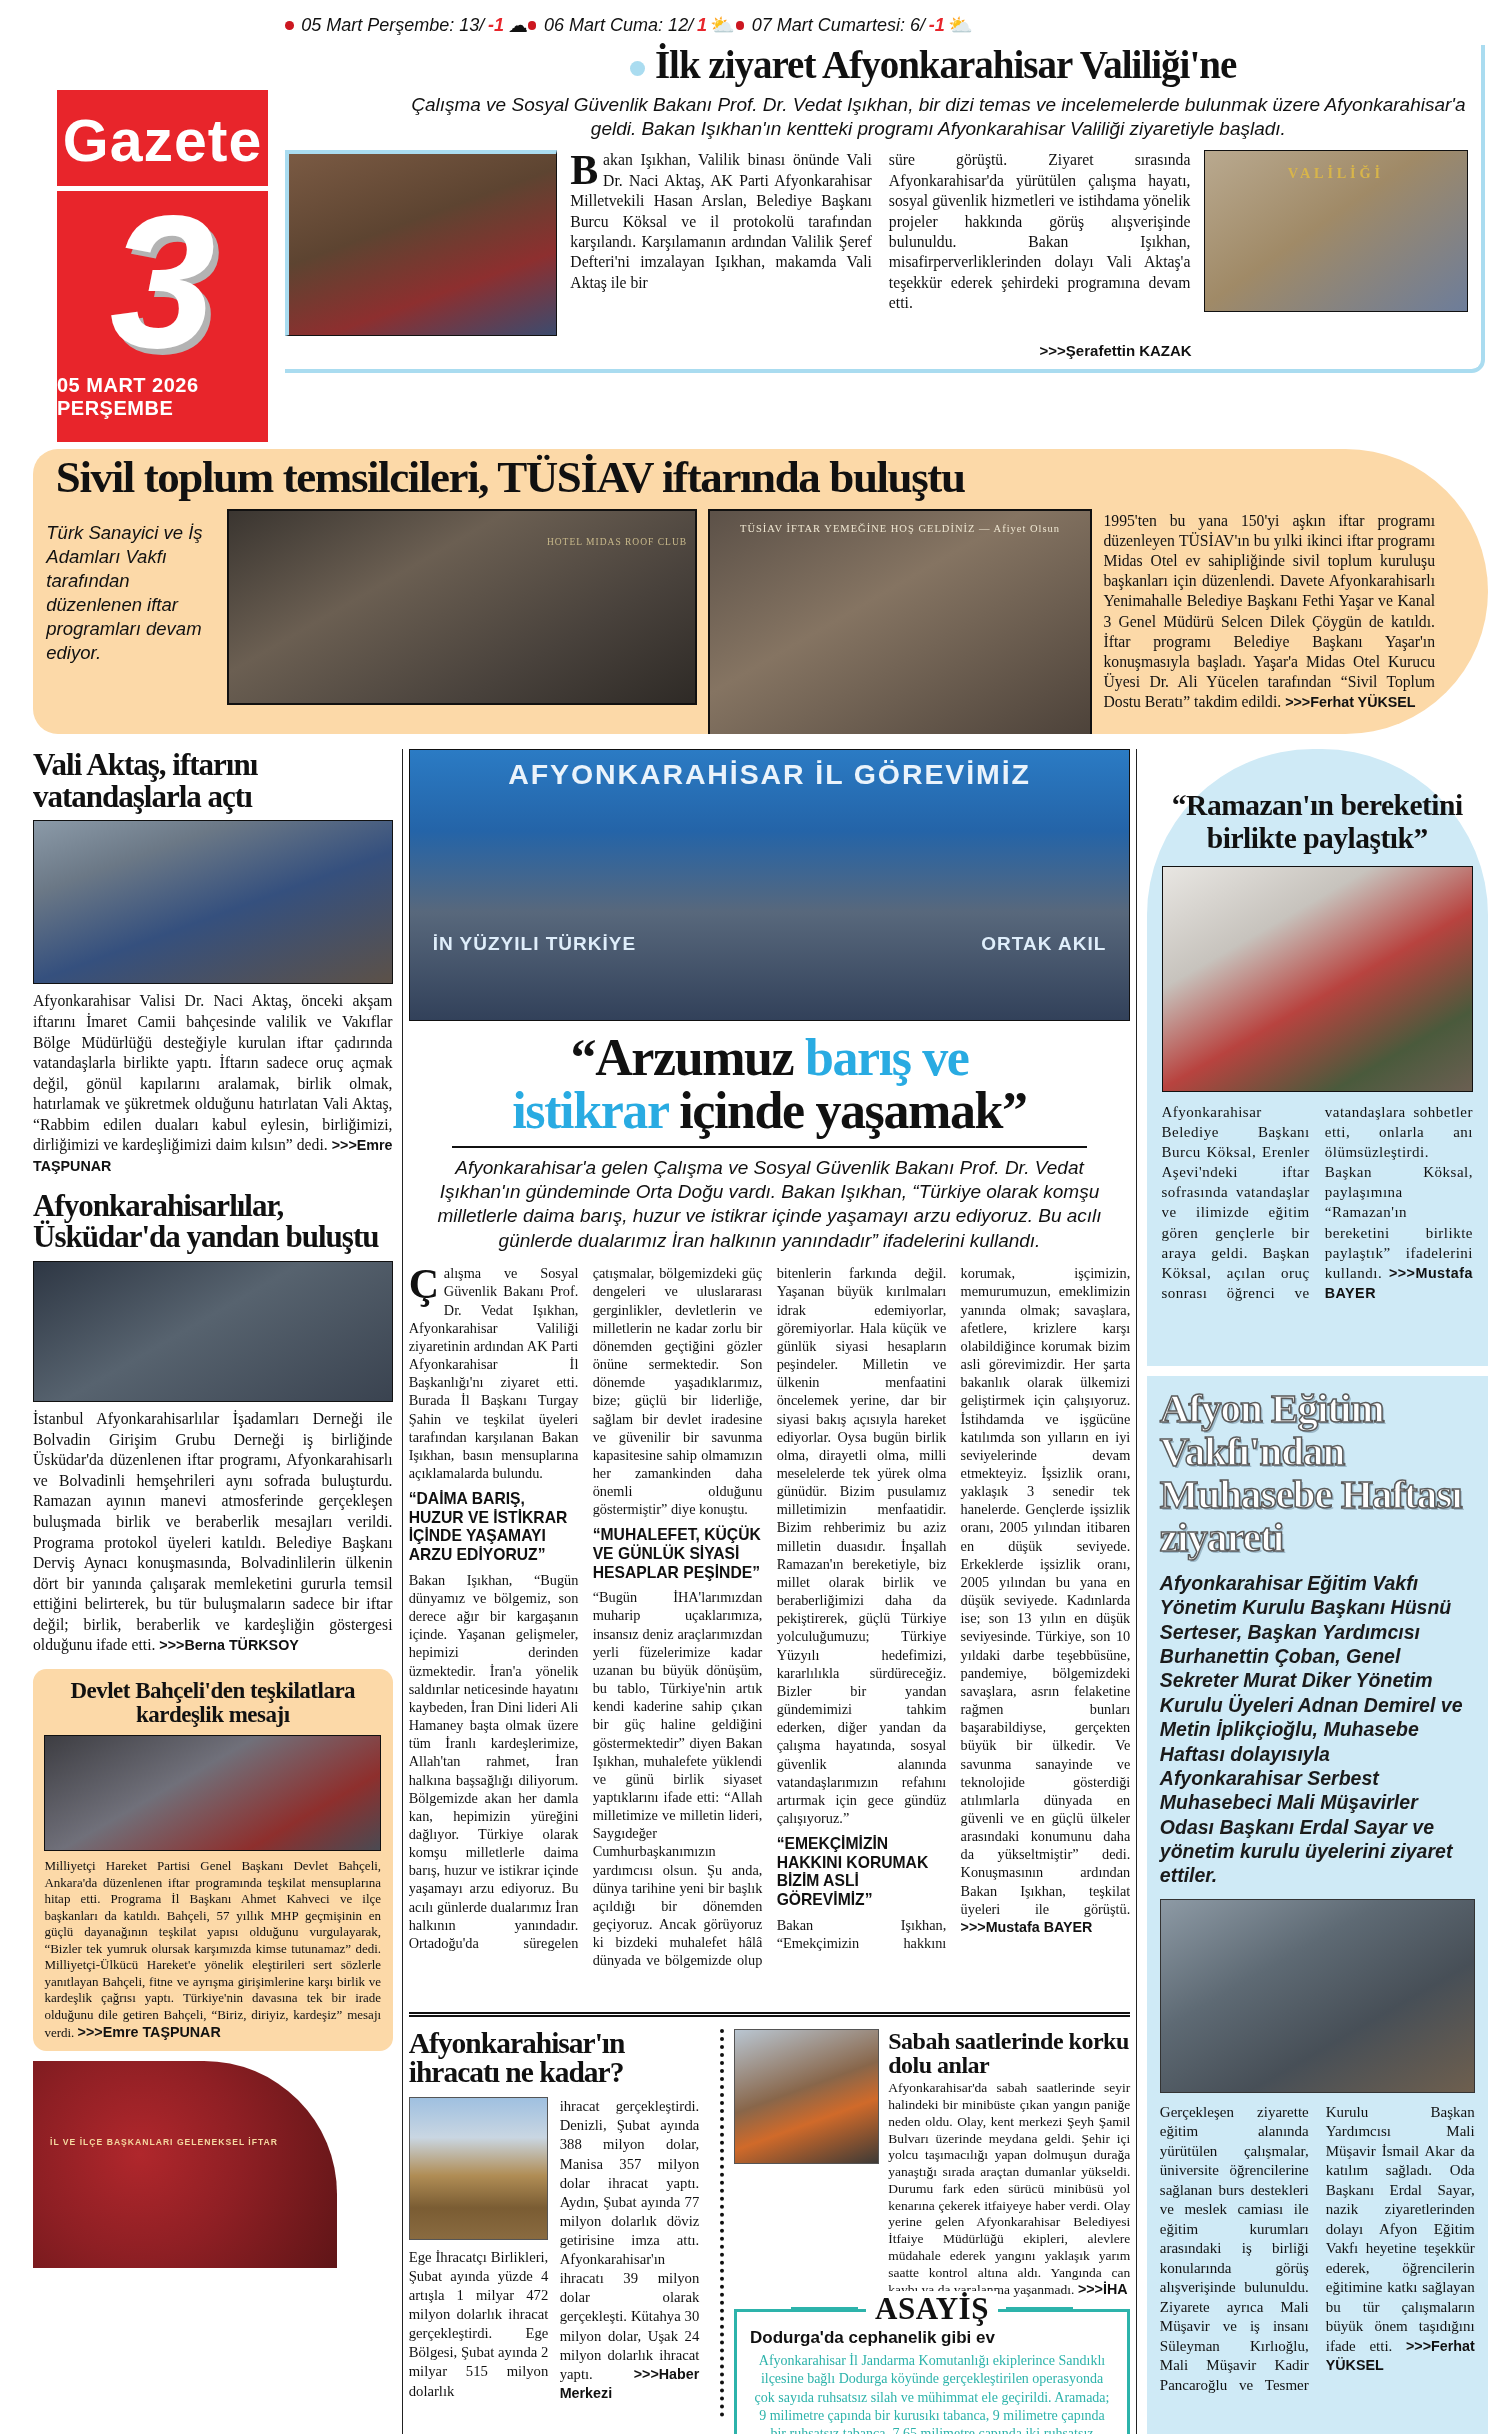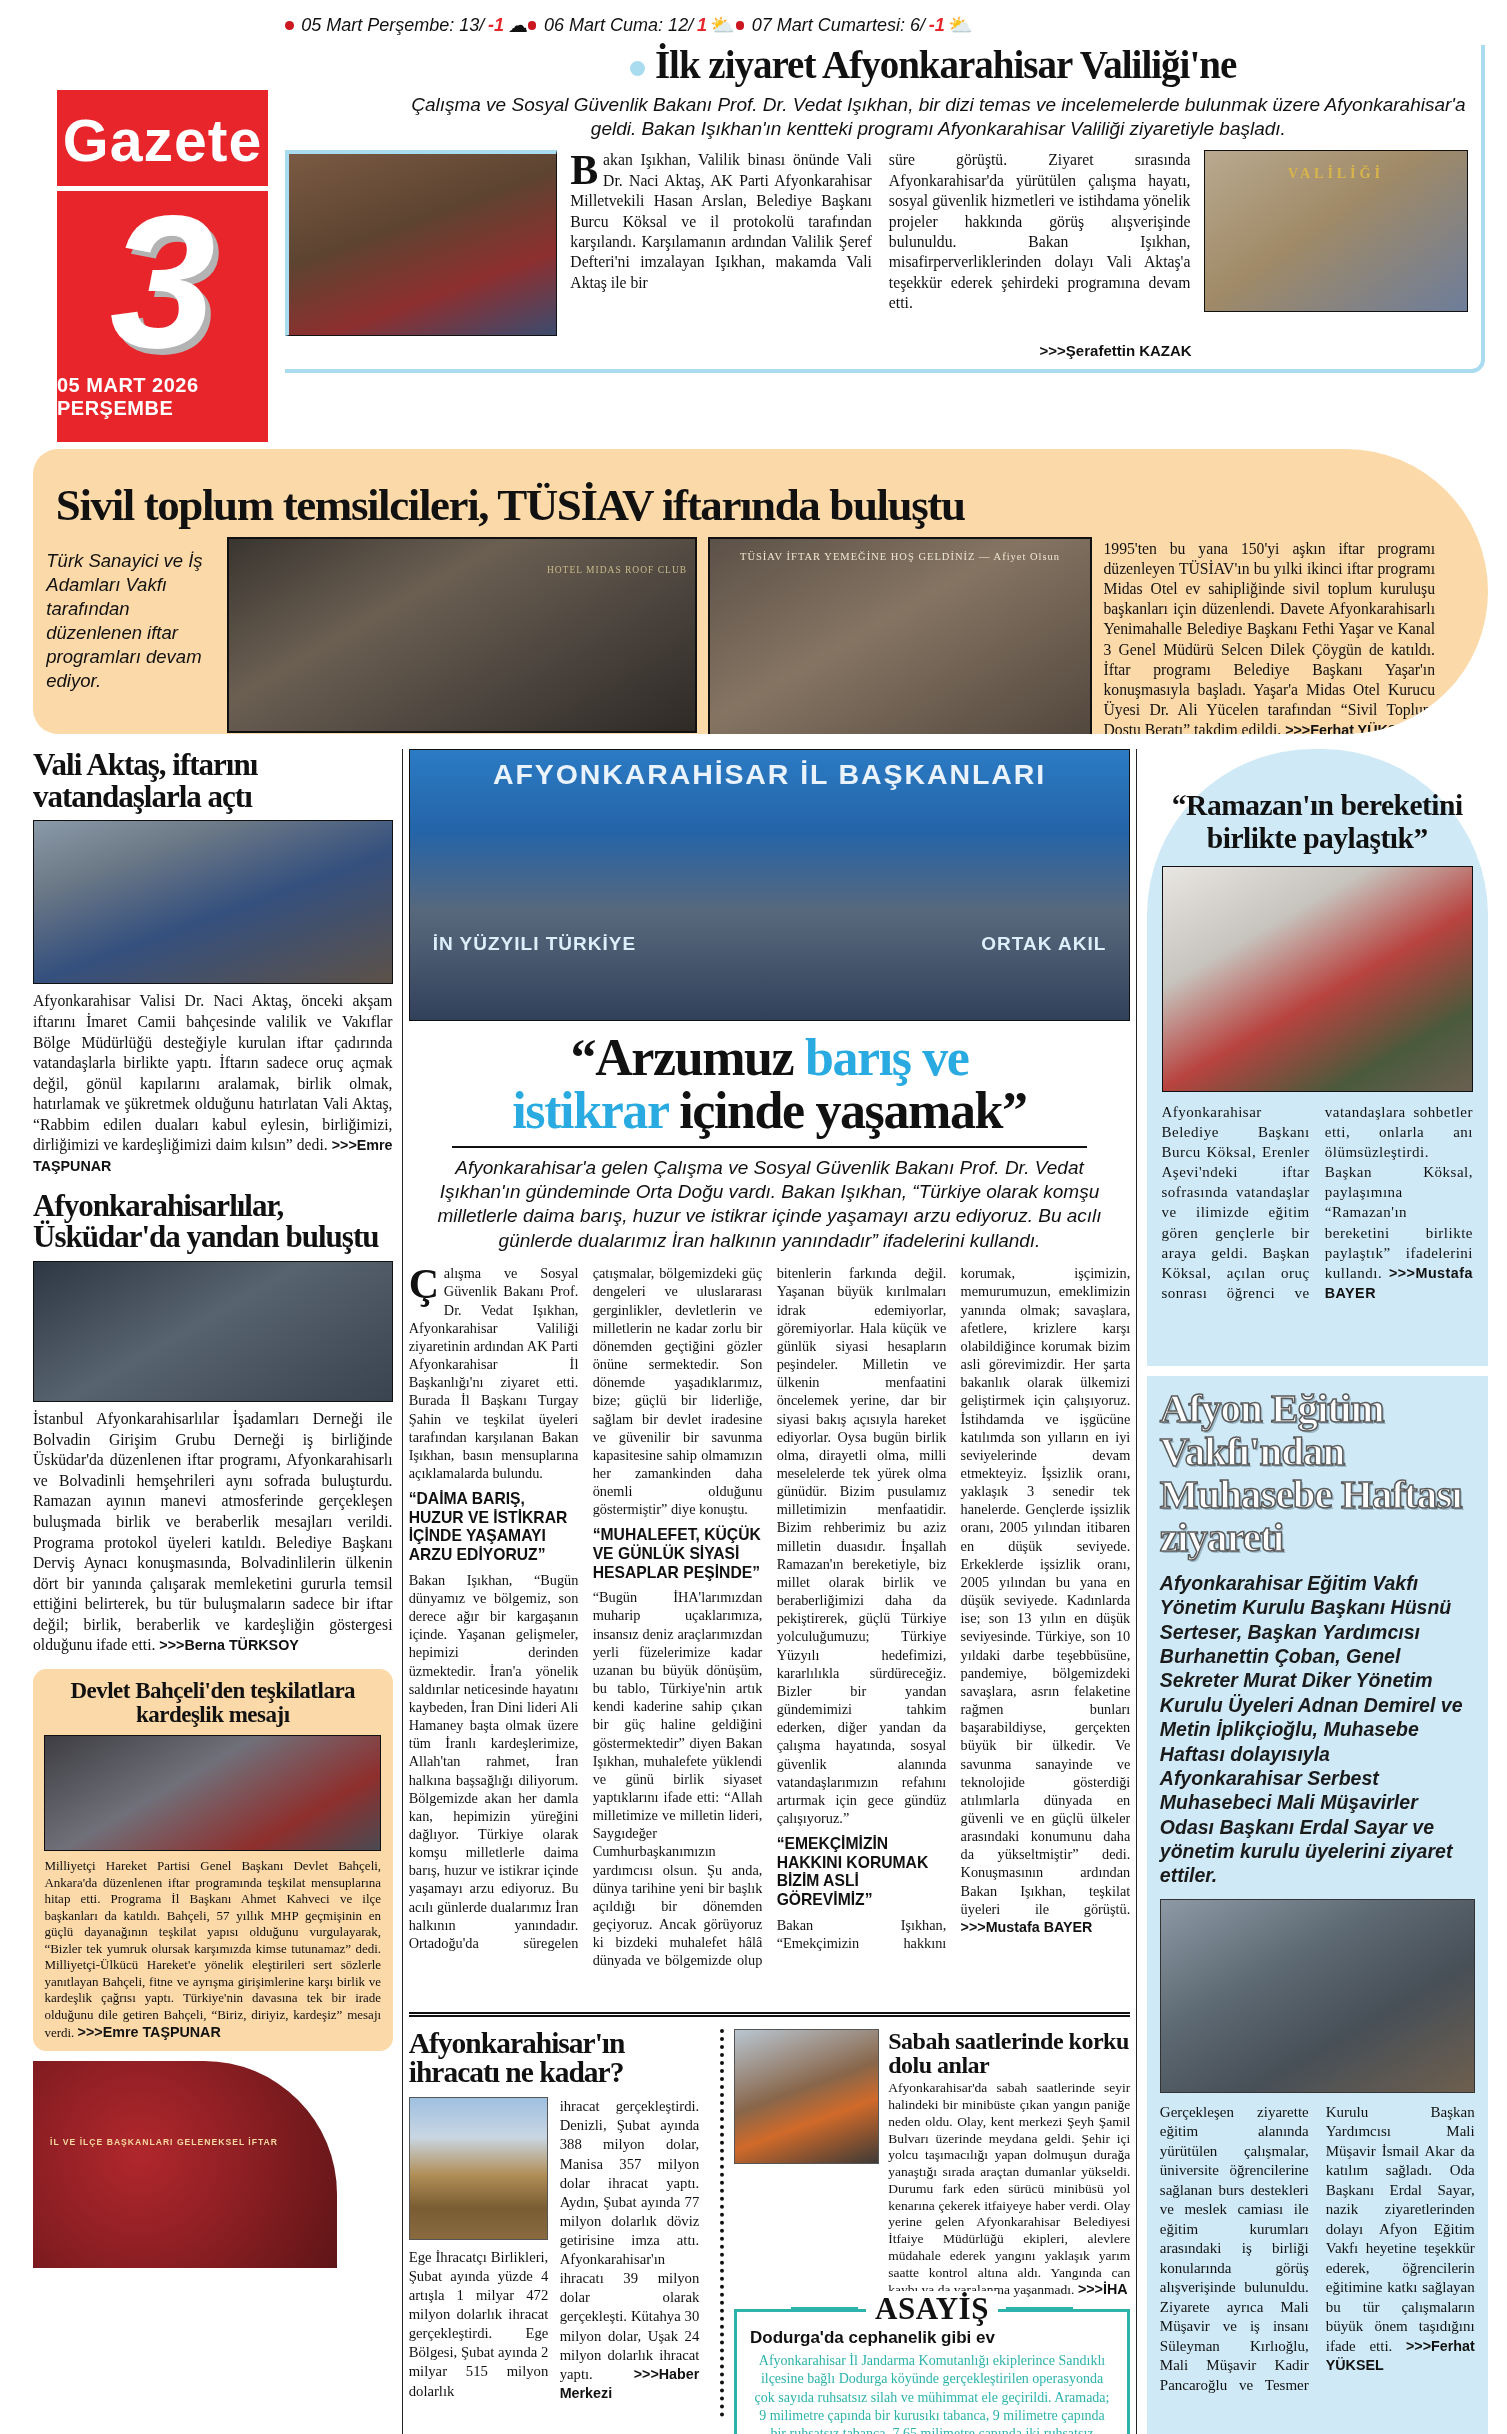--- a/index.html
+++ b/index.html
@@ -46,21 +46,21 @@
               font-family:"Liberation Serif", serif; font-size:14.3px; letter-spacing:3.8px; font-weight:bold; }
   .ta-credit { text-align:right; font-family:"Liberation Sans", sans-serif; font-weight:bold;
                font-size:15px; margin-top:5.7px; padding-right:276px; }
   .dropcap::first-letter { font-size:42px; font-weight:bold; float:left; line-height:0.85;
                            padding-right:4.8px; padding-top:2.9px; }
 
   
   .banner { position:absolute; left:33px; top:449px; width:1455px; height:285px;
             background:#fcd9a8; border-radius:25px 143px 143px 25px; padding:5.7px 21px 13.3px 13.3px; overflow:hidden; }
   .banner-headline { font-weight:bold; font-size:45px; letter-spacing:-1.4px; line-height:1.0;
-                     padding-left:9.5px; white-space:nowrap;margin-top:28px; }
+                     padding-left:9.5px; white-space:nowrap; }
   .banner-row { display:flex; gap:11.4px; margin-top:9.5px; }
   .banner-note { width:169px; flex:none; font-family:"Liberation Sans", sans-serif; font-style:italic;
                  font-weight:500; font-size:18.5px; line-height:1.3; padding-top:11.4px; }
   .banner-ph1 { width:470px; height:196px; border:2.9px solid #111; flex:none; position:relative;
                 background:linear-gradient(150deg,#3a3530 0%,#6b5f52 35%,#49423c 70%,#2e2a26 100%); }
   .banner-ph1 .sign { position:absolute; right:7.6px; top:25px; color:#c8b98b; font-size:9.5px;
                       letter-spacing:1px; text-align:center; line-height:1.4; }
   .banner-ph2 { width:384px; height:240px; border:2.9px solid #111; flex:none; position:relative;
                 background:linear-gradient(150deg,#5c5148 0%,#857462 40%,#4a4038 100%); }
   .banner-ph2 .sign { position:absolute; left:0; right:0; top:9.5px; color:#efe7d2; font-size:10.5px;
@@ -254,21 +254,21 @@
         </div>
       </div>
 
       <div class="podium-photo ph">
         <div class="cap">İL VE İLÇE BAŞKANLARI GELENEKSEL İFTAR</div>
       </div>
     </div>
 
     <div class="center">
       <div class="main-photo ph">
-        <div class="strip-top">AFYONKARAHİSAR İL BAŞKANLARI</div>
+        <div class="strip-top">AFYONKARAHİSAR İL GÖREVİMİZ</div>
         <div class="strip-mid">
           <span>İN YÜZYILI TÜRKİYE</span>
           <span>ORTAK AKIL</span>
         </div>
       </div>
       <div class="main-headline">
         <span>“Arzumuz </span><span class="blue">barış ve</span><br>
         <span class="blue">istikrar</span><span> içinde yaşamak”</span>
       </div>
       <div class="main-hr"></div>

